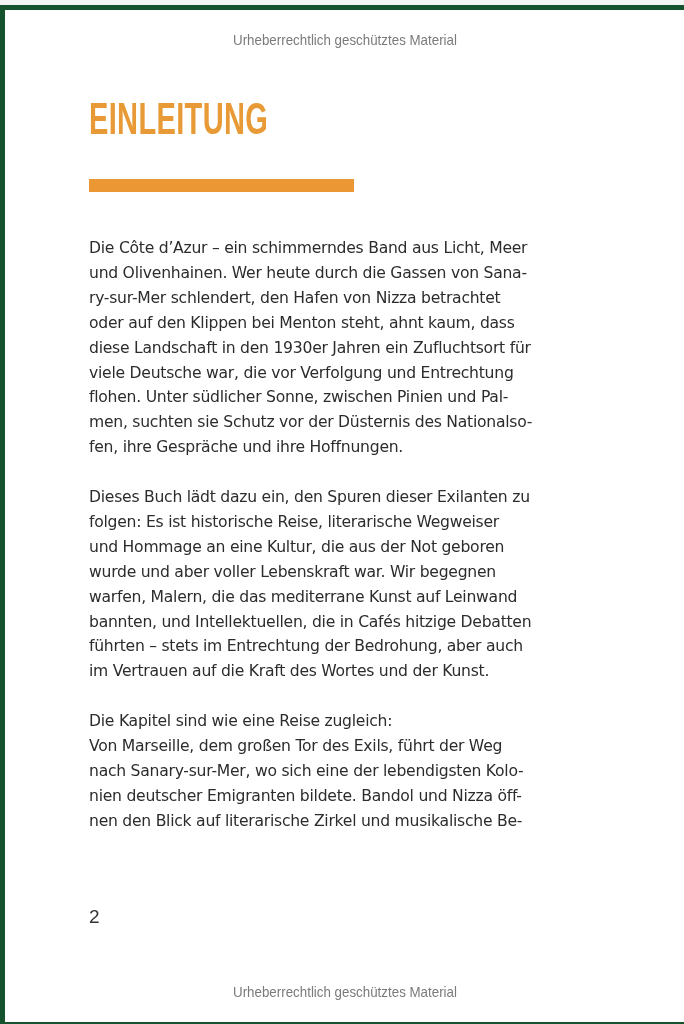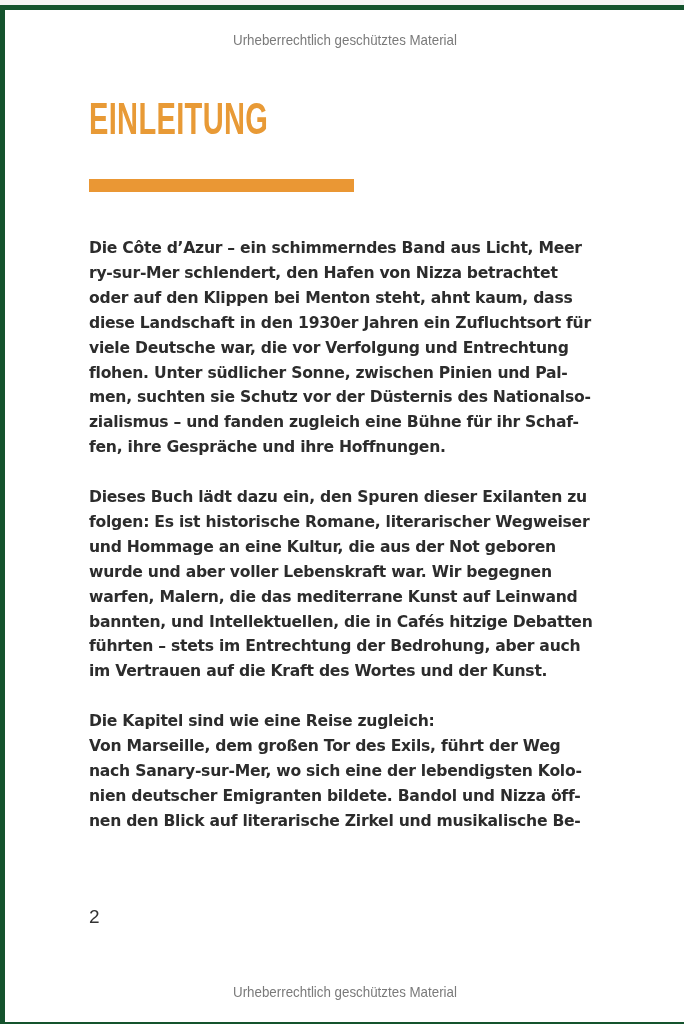--- a/index.html
+++ b/index.html
@@ -59,21 +59,20 @@
     .body-text {
       position: absolute;
       left: 84px;
       top: 226px;
       width: 500px;
       font-family: "DejaVu Sans", sans-serif;
       font-size: 15.6px;
       line-height: 24.9px;
       color: #2c2c2c;
       letter-spacing: -0.25px;
-      font-weight: bold;
     }
     .para { margin: 0 0 24.9px 0; }
     .line { display: block; white-space: nowrap; }
     .page-number {
       position: absolute;
       left: 84px;
       top: 896px;
       font-family: "Liberation Sans", sans-serif;
       font-size: 19px;
       color: #333333;
@@ -86,32 +85,32 @@
 
   <div class="watermark top">Urheberrechtlich geschütztes Material</div>
 
   <h1 class="title">EINLEITUNG</h1>
 
   <div class="title-rule"></div>
 
   <div class="body-text">
     <p class="para">
       <span class="line">Die Côte d’Azur – ein schimmerndes Band aus Licht, Meer</span>
+      <span class="line">und Olivenhainen. Wer heute durch die Gassen von Sana-</span>
       <span class="line">ry-sur-Mer schlendert, den Hafen von Nizza betrachtet</span>
       <span class="line">oder auf den Klippen bei Menton steht, ahnt kaum, dass</span>
       <span class="line">diese Landschaft in den 1930er Jahren ein Zufluchtsort für</span>
       <span class="line">viele Deutsche war, die vor Verfolgung und Entrechtung</span>
       <span class="line">flohen. Unter südlicher Sonne, zwischen Pinien und Pal-</span>
       <span class="line">men, suchten sie Schutz vor der Düsternis des Nationalso-</span>
-      <span class="line">zialismus – und fanden zugleich eine Bühne für ihr Schaf-</span>
       <span class="line">fen, ihre Gespräche und ihre Hoffnungen.</span>
     </p>
     <p class="para">
       <span class="line">Dieses Buch lädt dazu ein, den Spuren dieser Exilanten zu</span>
-      <span class="line">folgen: Es ist historische Romane, literarischer Wegweiser</span>
+      <span class="line">folgen: Es ist historische Reise, literarische Wegweiser</span>
       <span class="line">und Hommage an eine Kultur, die aus der Not geboren</span>
       <span class="line">wurde und aber voller Lebenskraft war. Wir begegnen</span>
       <span class="line">warfen, Malern, die das mediterrane Kunst auf Leinwand</span>
       <span class="line">bannten, und Intellektuellen, die in Cafés hitzige Debatten</span>
       <span class="line">führten – stets im Entrechtung der Bedrohung, aber auch</span>
       <span class="line">im Vertrauen auf die Kraft des Wortes und der Kunst.</span>
     </p>
     <p class="para">
       <span class="line">Die Kapitel sind wie eine Reise zugleich:</span>
       <span class="line">Von Marseille, dem großen Tor des Exils, führt der Weg</span>

